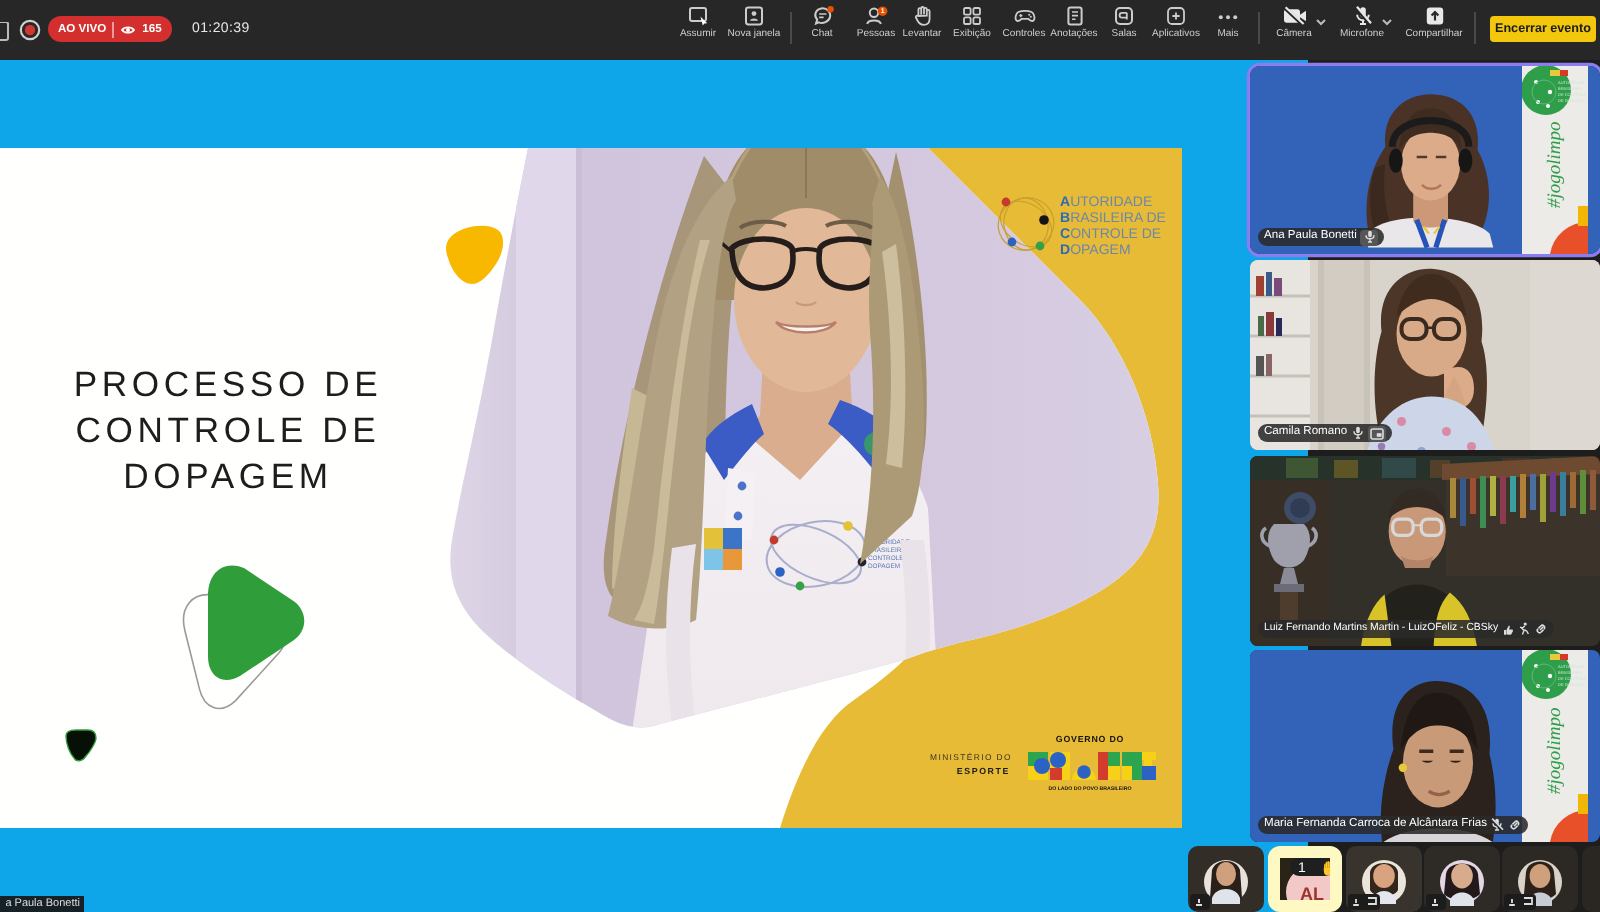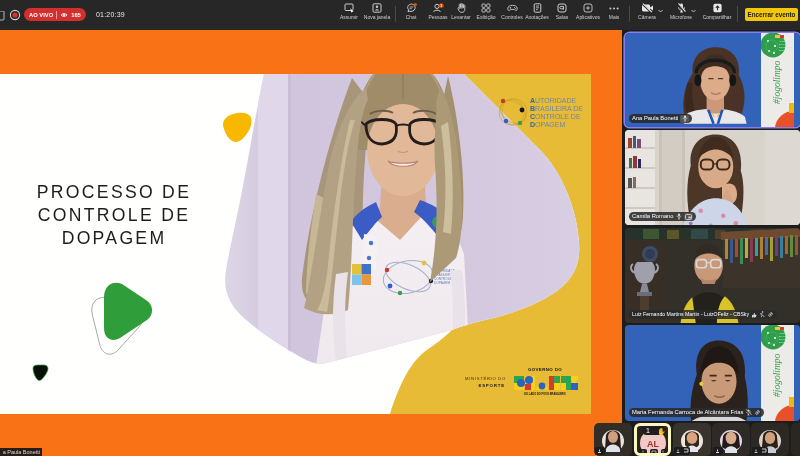--- a/index.html
+++ b/index.html
@@ -7,21 +7,21 @@
   .abs{position:absolute;}
   
   #toolbar{position:absolute;left:0;top:0;width:800px;height:30px;background:#272727;}
   .tb-btn{position:absolute;top:3px;text-align:center;color:#cfcfcf;font-size:5px;white-space:nowrap;}
   .tb-btn svg{display:block;margin:0 auto 1px auto;}
   .tb-sep{position:absolute;top:6px;width:1px;height:16px;background:#4a4a4a;}
   #livepill{position:absolute;left:24px;top:8px;height:13px;background:#d32f2f;border-radius:7px;color:#fff;font-size:5.8px;font-weight:bold;display:flex;align-items:center;padding:0 5px;gap:3px;}
   #timer{position:absolute;left:96px;top:11px;color:#e8e8e8;font-size:7px;letter-spacing:.2px;}
   #endbtn{position:absolute;left:745px;top:8px;width:53px;height:13px;background:#f2c70c;border-radius:2px;color:#1c1c1c;font-size:6.3px;font-weight:bold;text-align:center;line-height:13px;white-space:nowrap;overflow:hidden;}
   
-  #stage{position:absolute;left:0;top:30px;width:622px;height:426px;background:#f97316;}
+  #stage{position:absolute;left:0;top:30px;width:622px;height:426px;background:#0ea5e9;padding-left:32px;}
   #slide{position:absolute;left:0;top:44px;width:591px;height:340px;}
   #stagetag{position:absolute;left:0;top:418px;height:8px;background:rgba(22,22,22,.92);color:#ddd;font-size:5.5px;padding:0 2px;line-height:8px;width:38px;overflow:hidden;white-space:nowrap;text-align:right;}
   
   .tile{position:absolute;left:625px;width:175px;border-radius:4px;overflow:hidden;background:#222;}
   .nametag{position:absolute;left:4px;bottom:4px;height:9px;background:rgba(42,42,42,.88);border-radius:4.5px;color:#fff;font-size:5.8px;line-height:9px;padding:0 3px;white-space:nowrap;display:flex;align-items:center;gap:2px;}
   
   .banner{position:absolute;right:6px;top:0;width:33px;height:100%;background:#edebe7;overflow:hidden;}
 </style>
 </head>
 <body>
@@ -526,21 +526,21 @@
     <div class="abs" style="left:594px;top:423px;width:38px;height:33px;background:#322e27;border-radius:5px;overflow:hidden;">
       <svg width="38" height="33" viewBox="0 0 38 33">
         <circle cx="19" cy="18" r="11" fill="#e8e2da"></circle>
         <path d="M12,12 C14,6 24,6 26,12 L27,26 C22,30 16,30 11,26 Z" fill="#2a2019"></path>
         <ellipse cx="19" cy="14" rx="5" ry="6" fill="#cf9f7e"></ellipse>
         <path d="M12,26 C14,20 24,20 26,26 L26,29 L12,29 Z" fill="#dfe4ea"></path>
         <rect x="1" y="24" width="10" height="8" rx="2" fill="#1c1c1c"></rect>
         <path d="M5.5,26.5 v2 M4,29.5 h3" stroke="#ddd" stroke-width="1"></path>
       </svg>
     </div>
-    <div class="abs" style="left:634px;top:423px;width:37px;height:33px;background:#2a2317;border:3px solid #fef9c3;border-radius:6px;box-sizing:border-box;overflow:hidden;">
+    <div class="abs" style="left:634px;top:423px;width:37px;height:33px;background:#2a2317;border:6px solid #fef9c3;border-radius:6px;box-sizing:border-box;overflow:hidden;">
       <svg width="33" height="29" viewBox="0 0 33 29">
         <circle cx="16" cy="17" r="13" fill="#f2c9c6"></circle>
         <text x="16" y="21" font-size="9" font-weight="bold" fill="#9e352c" text-anchor="middle">AL</text>
         <rect x="5" y="0" width="22" height="9" rx="4.5" fill="#1f1f1f"></rect>
         <text x="11" y="7" font-size="7" fill="#fff" text-anchor="middle">1</text>
         <text x="20" y="7.5" font-size="7" fill="#e8a93a">✋</text>
         <g fill="#1f1f1f">
           <rect x="2" y="23" width="8" height="6" rx="2"></rect>
           <rect x="13" y="23" width="8" height="6" rx="2"></rect>
           <rect x="24" y="23" width="8" height="6" rx="2"></rect>

